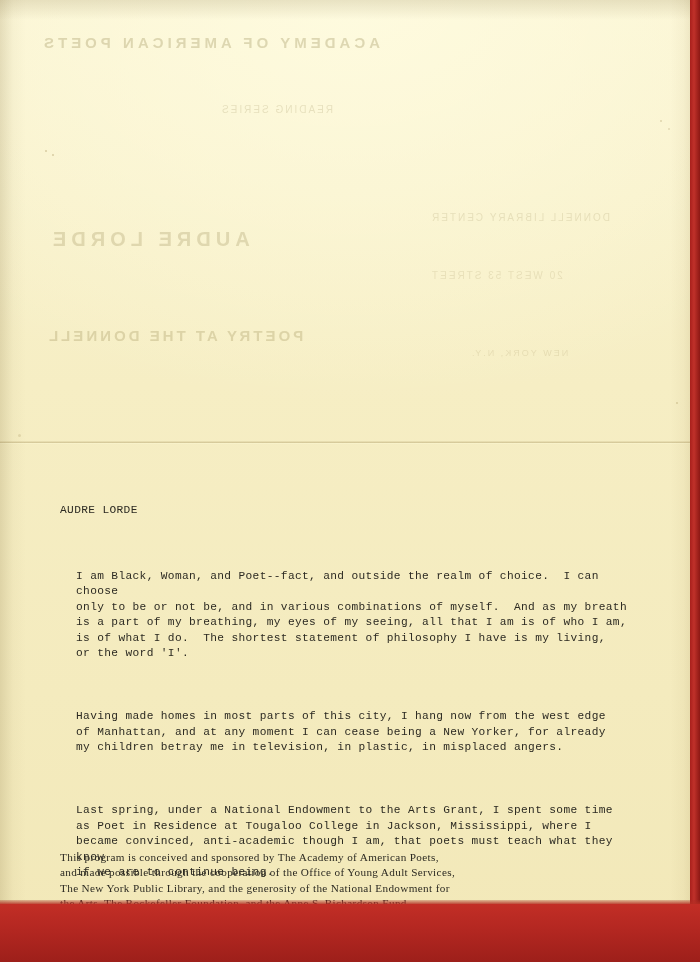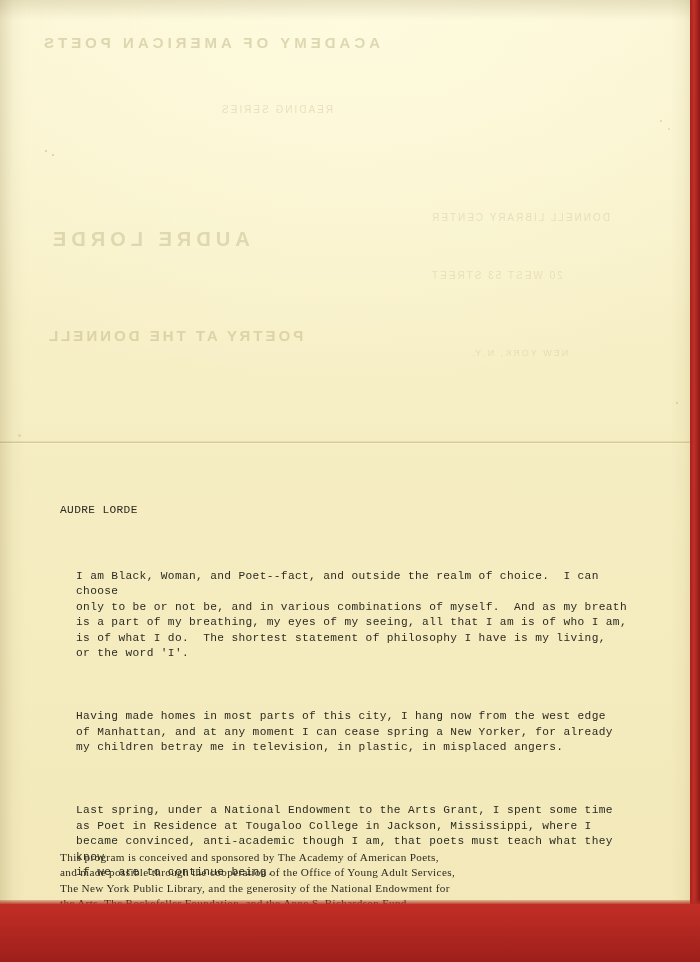--- a/index.html
+++ b/index.html
@@ -169,21 +169,21 @@
   <div class="fold"></div>
 
   <div class="typed">
     <div class="heading">AUDRE LORDE</div>
     <p>I am Black, Woman, and Poet--fact, and outside the realm of choice.  I can choose
 only to be or not be, and in various combinations of myself.  And as my breath
 is a part of my breathing, my eyes of my seeing, all that I am is of who I am,
 is of what I do.  The shortest statement of philosophy I have is my living,
 or the word 'I'.</p>
     <p>Having made homes in most parts of this city, I hang now from the west edge
-of Manhattan, and at any moment I can cease spring a New Yorker, for already
+of Manhattan, and at any moment I can cease being a New Yorker, for already
 my children betray me in television, in plastic, in misplaced angers.</p>
     <p>Last spring, under a National Endowment to the Arts Grant, I spent some time
 as Poet in Residence at Tougaloo College in Jackson, Mississippi, where I
 became convinced, anti-academic though I am, that poets must teach what they know
 if we are to continue being.</p>
     <p class="last-para">At The City University of New York, I teach young people.</p>
   </div>
 
   <div class="credits">
     <p>This program is conceived and sponsored by The Academy of American Poets,

